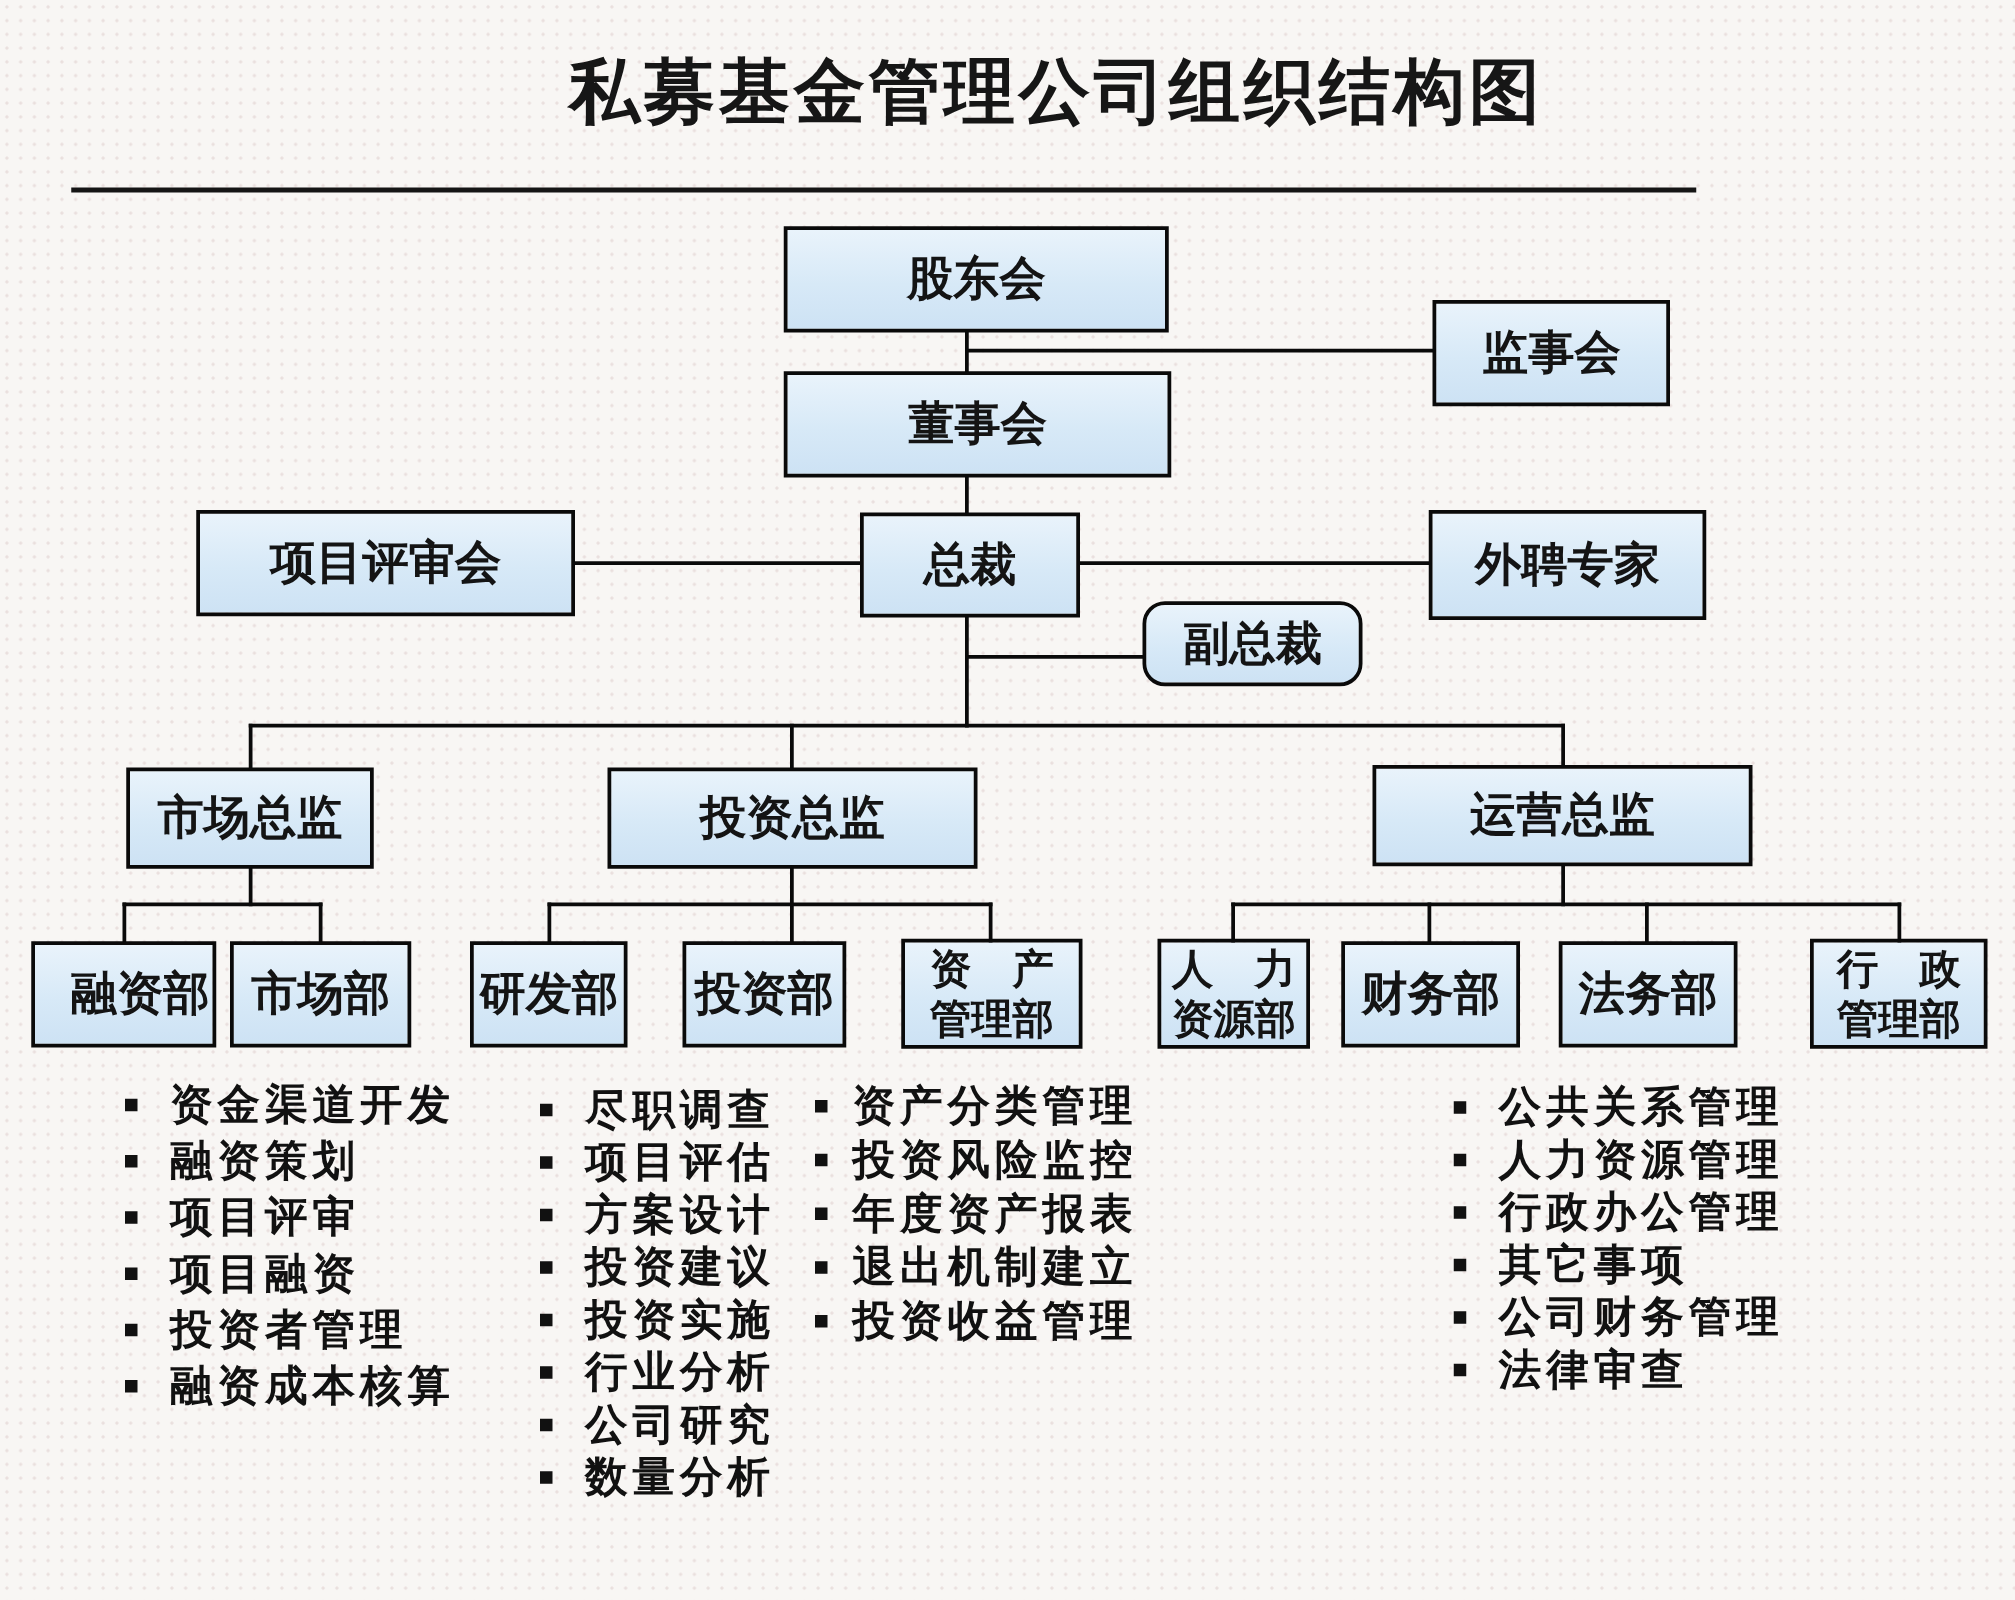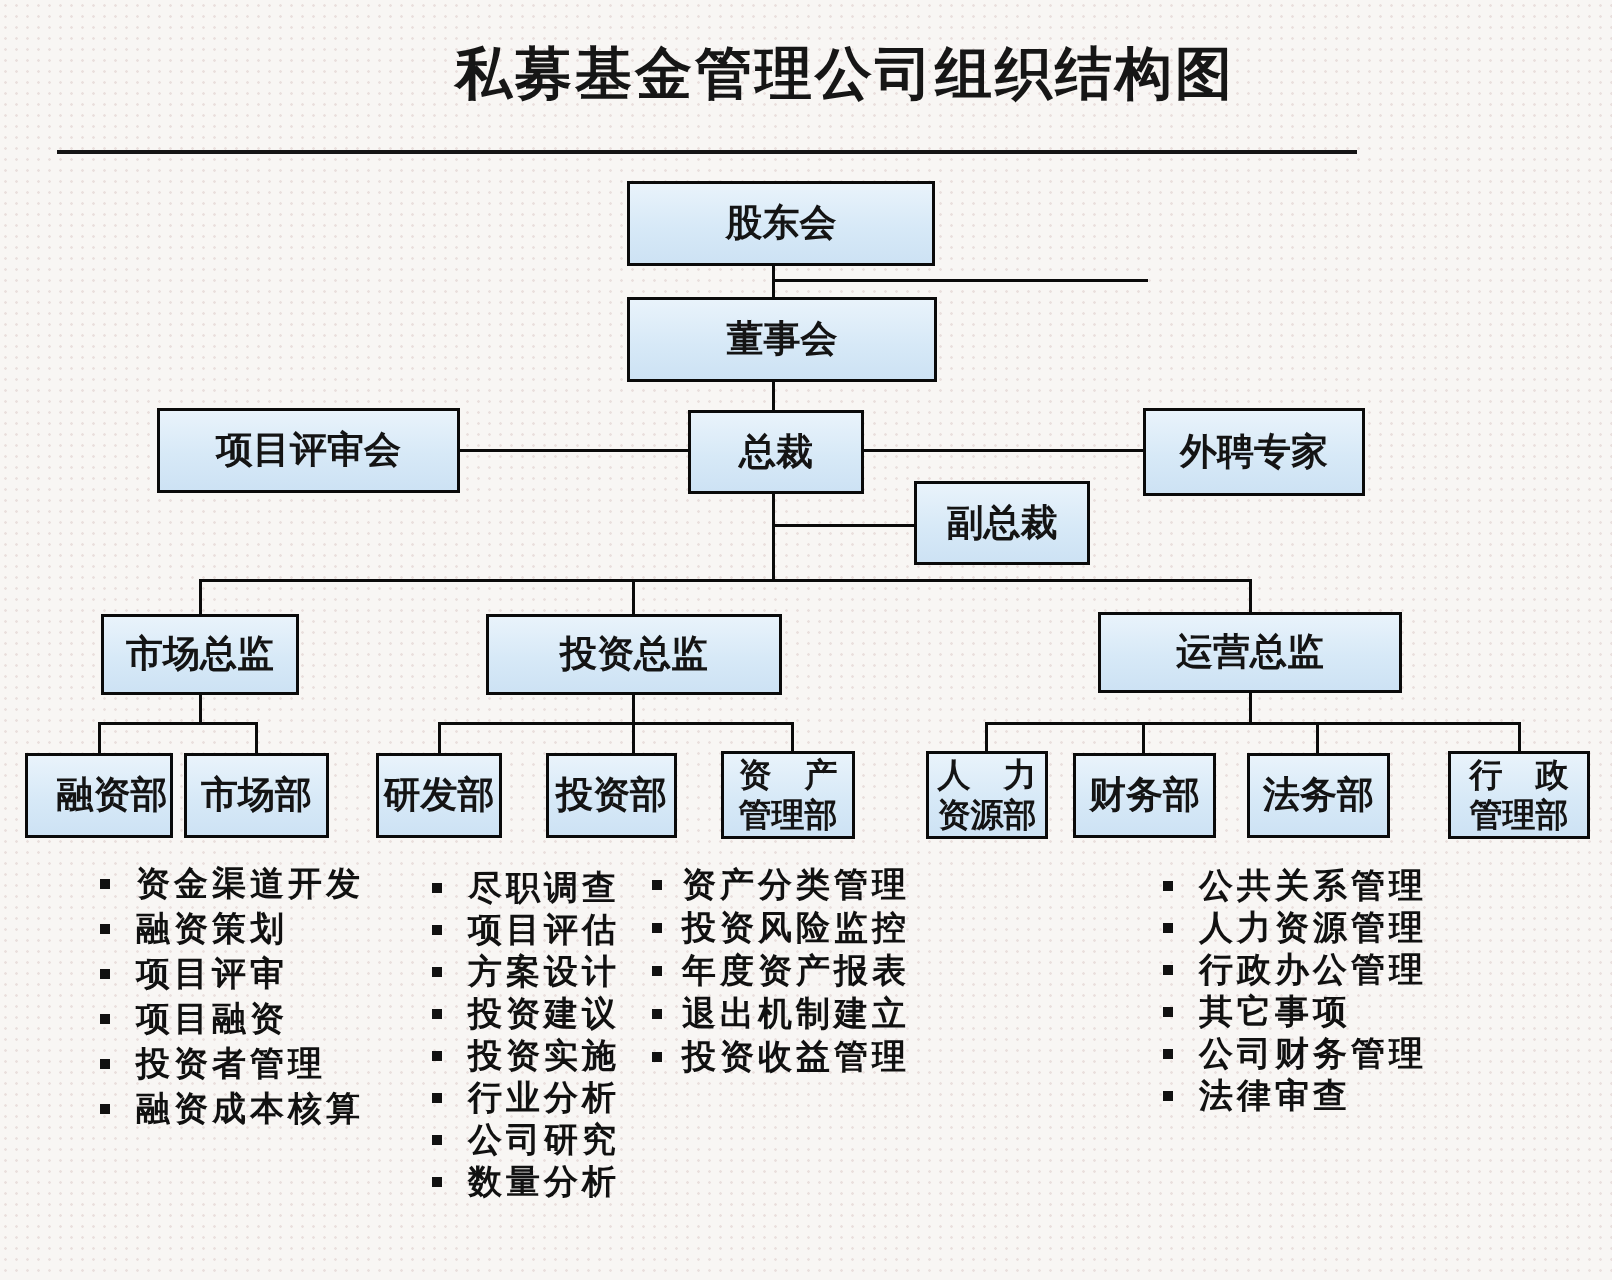--- a/index.html
+++ b/index.html
@@ -88,34 +88,37 @@
   <div class="vline" style="left:1249px;top:691px;height:34px;"></div>
   <div class="hline" style="left:985px;top:722px;width:536px;"></div>
   <div class="vline" style="left:985px;top:722px;height:33px;"></div>
   <div class="vline" style="left:1142px;top:722px;height:33px;"></div>
   <div class="vline" style="left:1316px;top:722px;height:33px;"></div>
   <div class="vline" style="left:1518px;top:722px;height:33px;"></div>
 
   <div class="box" style="left:627px;top:181px;width:308px;height:85px;">
     <span>股东会</span>
   </div>
+  <div class="box" style="left:1146px;top:240px;width:190px;height:85px;">
+    <span>监事会</span>
+  </div>
   <div class="box" style="left:627px;top:297px;width:310px;height:85px;">
     <span>董事会</span>
   </div>
 
   <div class="box" style="left:157px;top:408px;width:303px;height:85px;">
     <span>项目评审会</span>
   </div>
   <div class="box" style="left:688px;top:410px;width:176px;height:84px;">
     <span>总裁</span>
   </div>
   <div class="box" style="left:1143px;top:408px;width:222px;height:88px;">
     <span>外聘专家</span>
   </div>
-  <div class="box" style="left:914px;top:481px;width:176px;height:84px;">
+  <div class="box" style="left:914px;top:481px;width:176px;height:68px;border-radius:18px;">
     <span>副总裁</span>
   </div>
 
   <div class="box" style="left:101px;top:614px;width:198px;height:81px;">
     <span>市场总监</span>
   </div>
   <div class="box" style="left:1098px;top:612px;width:304px;height:81px;">
     <span>运营总监</span>
   </div>
   <div class="box" style="left:486px;top:614px;width:296px;height:81px;">
@@ -127,21 +130,21 @@
   </div>
   <div class="box" style="left:184px;top:753px;width:145px;height:85px;">
     <span>市场部</span>
   </div>
   <div class="box" style="left:546px;top:753px;width:131px;height:85px;">
     <span>投资部</span>
   </div>
   <div class="box" style="left:376px;top:753px;width:126px;height:85px;">
     <span>研发部</span>
   </div>
-  <div class="box two-line" style="left:721px;top:751px;width:134px;height:88px;text-align:right;">
+  <div class="box two-line" style="left:721px;top:751px;width:145px;height:88px;text-align:right;">
     <span>资　产</span>
     <span>管理部</span>
   </div>
   <div class="box two-line" style="left:926px;top:751px;width:122px;height:88px;">
     <span>人　力</span>
     <span>资源部</span>
   </div>
   <div class="box" style="left:1073px;top:753px;width:143px;height:85px;">
     <span>财务部</span>
   </div>

